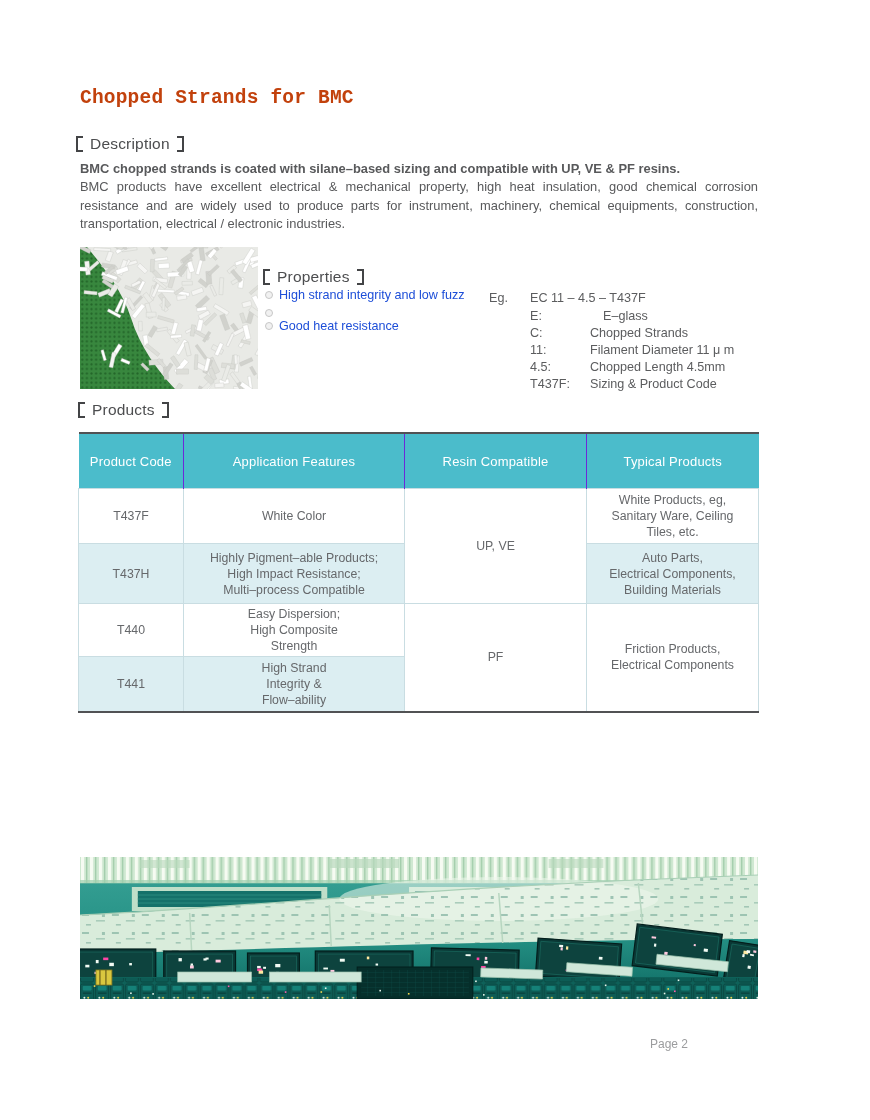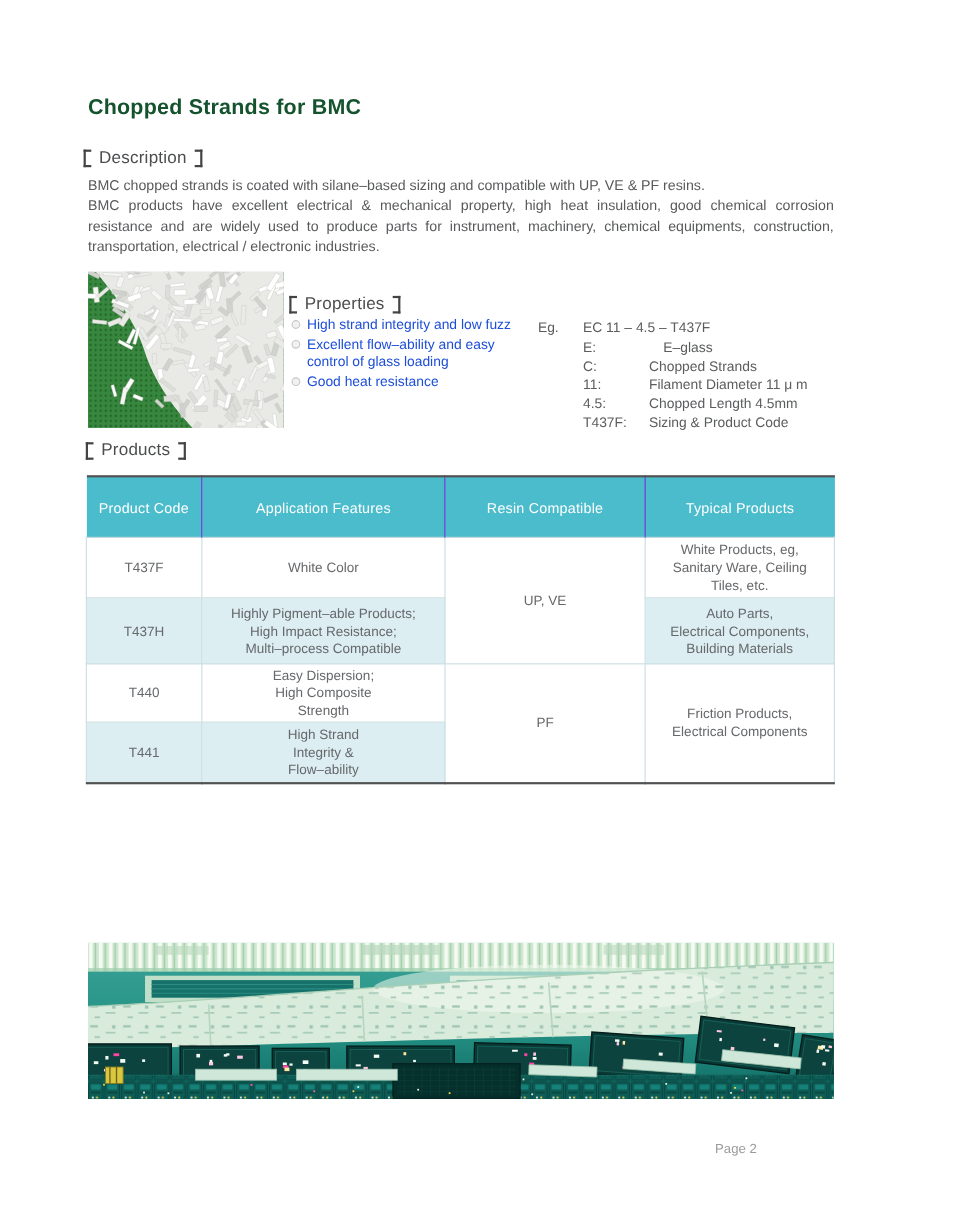--- a/index.html
+++ b/index.html
@@ -1,37 +1,37 @@
 <!DOCTYPE html>
 <html><head>
 <meta charset="utf-8">
 <style>
   html,body{margin:0;padding:0;background:#ffffff;}
   .page{position:relative;width:870px;height:1120px;background:#fff;overflow:hidden;
         font-family:"Liberation Sans",sans-serif;color:#58595b;}
 
   
   #page-title{position:absolute;left:80px;top:88px;margin:0;font-size:19.5px;line-height:20px;
-              font-weight:700;color:#14532d;letter-spacing:.2px;}
+              font-weight:700;color:#c2410c;letter-spacing:.2px;font-family:Liberation Mono, monospace;}
 
   
   .sec-head{position:absolute;display:flex;align-items:center;gap:7px;
             font-size:15.5px;color:#4c4d4f;letter-spacing:.2px;}
   .br{display:inline-block;width:5px;height:12px;border:2.6px solid #434446;box-sizing:content-box;}
   .br.l{border-right:none;}
   .br.r{border-left:none;}
 
   #desc-head{left:76px;top:135px;}
   #props-head{left:263px;top:268px;}
   #ident-head{left:485px;top:268px;}
   #prod-head{left:78px;top:401px;}
 
   .desc-text{position:absolute;left:80px;width:678px;margin:0;font-size:12.9px;
              line-height:18.5px;color:#58595b;}
-  #desc-p1{top:160px;}
+  #desc-p1{top:160px;font-weight:bold;}
   #desc-p2{top:178px;text-align:justify;}
 
   
   #strands-photo{position:absolute;left:80px;top:247px;width:178px;height:142px;}
   #strands-photo svg{display:block;width:178px;height:142px;}
   #room-photo{position:absolute;left:80px;top:857px;width:678px;height:142px;}
   #room-photo svg{display:block;width:678px;height:142px;}
 
   
   #props-list{position:absolute;left:265px;top:287px;width:214px;font-size:12.6px;color:#1d4ed8;}
@@ -270,22 +270,20 @@
     <span>Properties</span>
     <span class="br r"></span>
   </div>
   <div id="props-list">
     <div class="prop-item">
       <span class="ring"></span>
       <span class="prop-text">High strand integrity and low fuzz</span>
     </div>
     <div class="prop-item">
       <span class="ring"></span>
-      <span class="prop-text">Excellent flow–ability and easy
-control of glass loading</span>
     </div>
     <div class="prop-item">
       <span class="ring"></span>
       <span class="prop-text">Good heat resistance</span>
     </div>
   </div>
 
   <span id="eg-label">Eg.</span>
   <span id="eg-code">EC 11 – 4.5 – T437F</span>
   <div id="ident-grid">

